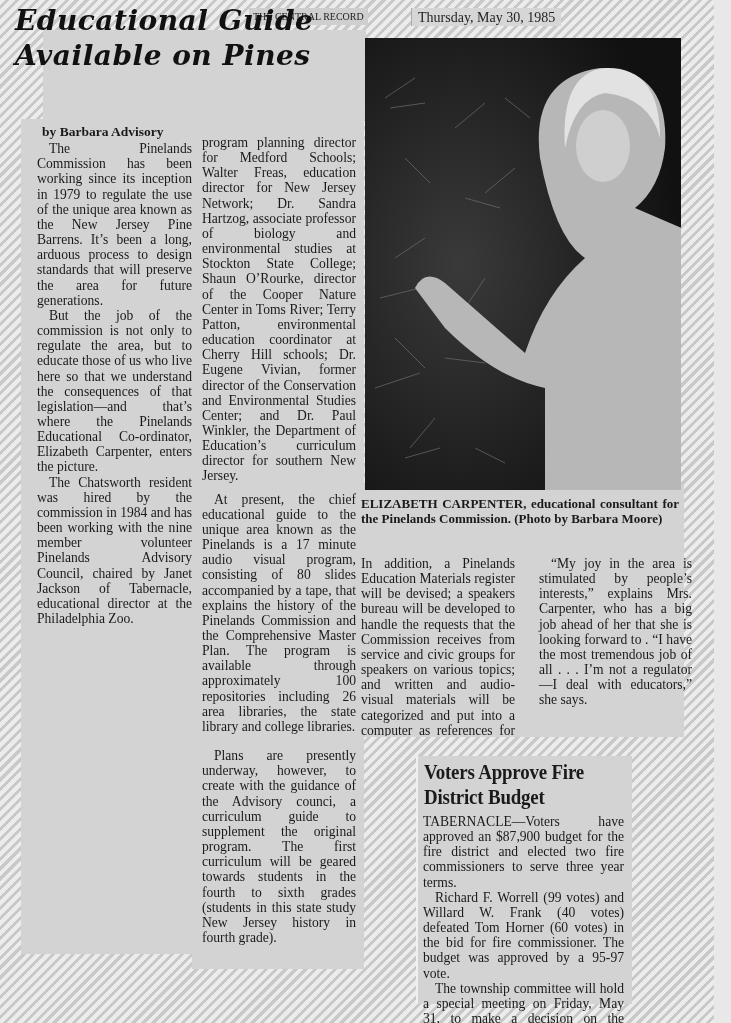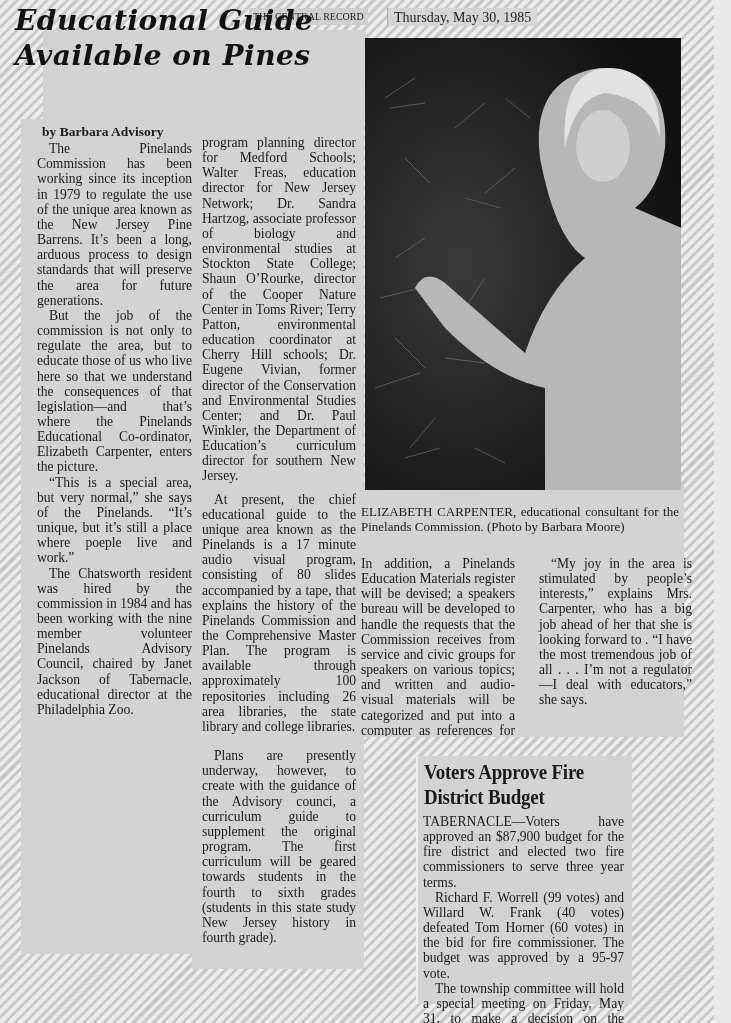--- a/index.html
+++ b/index.html
@@ -13,21 +13,21 @@
   .right-margin {
     position: absolute; left: 714px; top: 0; width: 17px; height: 1023px;
     background: #e8e8e8;
   }
   .clip { position: absolute; background: #d3d3d3; }
   .masthead {
     position: absolute; left: 205px; top: 8px; height: 17px; padding: 0 4px;
     background: #cfcfcf; font-size: 10px; line-height: 17px; color: #222; margin-left: 44px;
   }
   .dateline {
-    position: absolute; left: 387px; top: 8px; height: 18px; padding: 0 6px;
+    position: absolute; left: 411px; top: 8px; height: 18px; padding: 0 6px;
     background: #d6d6d6; font-size: 14px; line-height: 19px; color: #222;
     border-left: 1px solid #aaa;
   }
   .headline-box { left: 43px; top: 30px; width: 323px; height: 89px; }
   .headline {
     position: absolute; left: 15px; top: 3px; margin: 0;
     font-family: "DejaVu Serif", "Liberation Serif", serif;
     font-style: italic; font-weight: bold; font-size: 28px; line-height: 35px;
     letter-spacing: 0.5px; color: #111;
   }
@@ -43,21 +43,21 @@
   #col1 { left: 37px; top: 124px; width: 155px; }
   #col2 { left: 202px; top: 135px; width: 154px; }
   .photo {
     position: absolute; left: 365px; top: 38px; width: 316px; height: 452px;
     background: #151515; overflow: hidden;
   }
   .photo svg { display: block; }
   .caption-box { left: 352px; top: 485px; width: 332px; height: 252px; }
   .caption {
     position: absolute; left: 361px; top: 496px; width: 318px;
-    font-weight: normal; font-size: 13px; line-height: 15px; text-align: justify; margin-top: 8px;
+    font-weight: bold; font-size: 13px; line-height: 15px; text-align: justify;
   }
   #col3 { left: 361px; top: 556px; width: 154px; }
   #col4 { left: 527px; top: 556px; width: 153px; margin-left: 12px; }
   .sidebar-box { left: 416px; top: 756px; width: 214px; height: 248px; border-left: 2px solid #f0f0f0; }
   .sidebar-headline {
     position: absolute; left: 424px; top: 760px; width: 210px; margin: 0;
     font-family: "Liberation Serif", serif; font-weight: bold; font-size: 21px;
     line-height: 25px; transform: scaleX(0.9); transform-origin: left top; letter-spacing: -0.2px;
   }
   #col5 { left: 423px; top: 814px; width: 201px; }
@@ -78,21 +78,20 @@
 
 <h1 class="headline">
   <span>Educational Guide</span><br>
   <span>Available on Pines</span>
 </h1>
 
 <div class="text-col" id="col1" style="height: 830px; overflow: hidden;">
   <p class="byline">by Barbara Advisory</p>
   <p>The Pinelands Commission has been working since its inception in 1979 to regulate the use of the unique area known as the New Jersey Pine Barrens. It’s been a long, arduous process to design standards that will preserve the area for future generations.</p>
   <p>But the job of the commission is not only to regulate the area, but to educate those of us who live here so that we understand the consequences of that legislation—and that’s where the Pinelands Educational Co-ordinator, Elizabeth Carpenter, enters the picture.</p>
-  <p>“This is a special area, but very normal,” she says of the Pinelands. “It’s unique, but it’s still a place where poeple live and work.”</p>
   <p>The Chatsworth resident was hired by the commission in 1984 and has been working with the nine member volunteer Pinelands Advisory Council, chaired by Janet Jackson of Tabernacle, educational director at the Philadelphia Zoo.</p>
 
 </div>
 
 <div class="text-col" id="col2" style="height: 828px; overflow: hidden;">
     <p style="text-indent: 0px;">program planning director for Medford Schools; Walter Freas, education director for New Jersey Network; Dr. Sandra Hartzog, associate professor of biology and environmental studies at Stockton State College; Shaun O’Rourke, director of the Cooper Nature Center in Toms River; Terry Patton, environmental education coordinator at Cherry Hill schools; Dr. Eugene Vivian, former director of the Conservation and Environmental Studies Center; and Dr. Paul Winkler, the Department of Education’s curriculum director for southern New Jersey.</p>
   <p class="gap" style="margin-top: 8px;">At present, the chief educational guide to the unique area known as the Pinelands is a 17 minute audio visual program, consisting of 80 slides accompanied by a tape, that explains the history of the Pinelands Commission and the Comprehensive Master Plan. The program is available through approximately 100 repositories including 26 area libraries, the state library and college libraries.</p>
   <p class="gap">Plans are presently underway, however, to create with the guidance of the Advisory counci, a curriculum guide to supplement the original program. The first curriculum will be geared towards students in the fourth to sixth grades (students in this state study New Jersey history in fourth grade).</p>
 </div>
 

